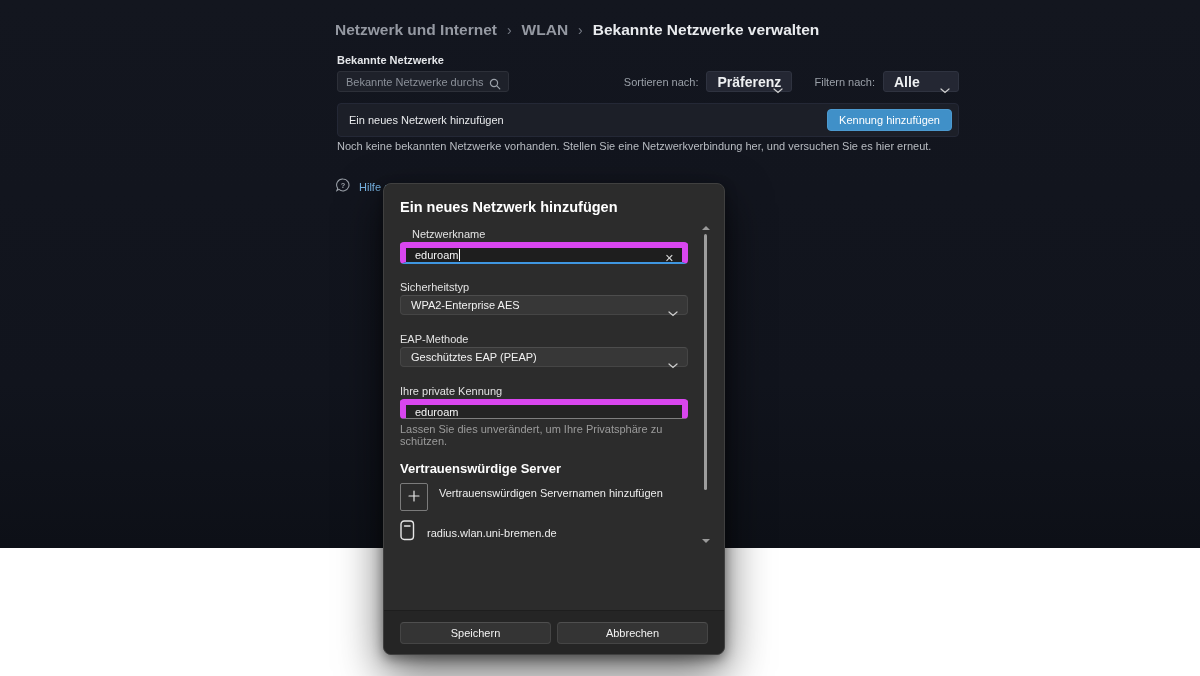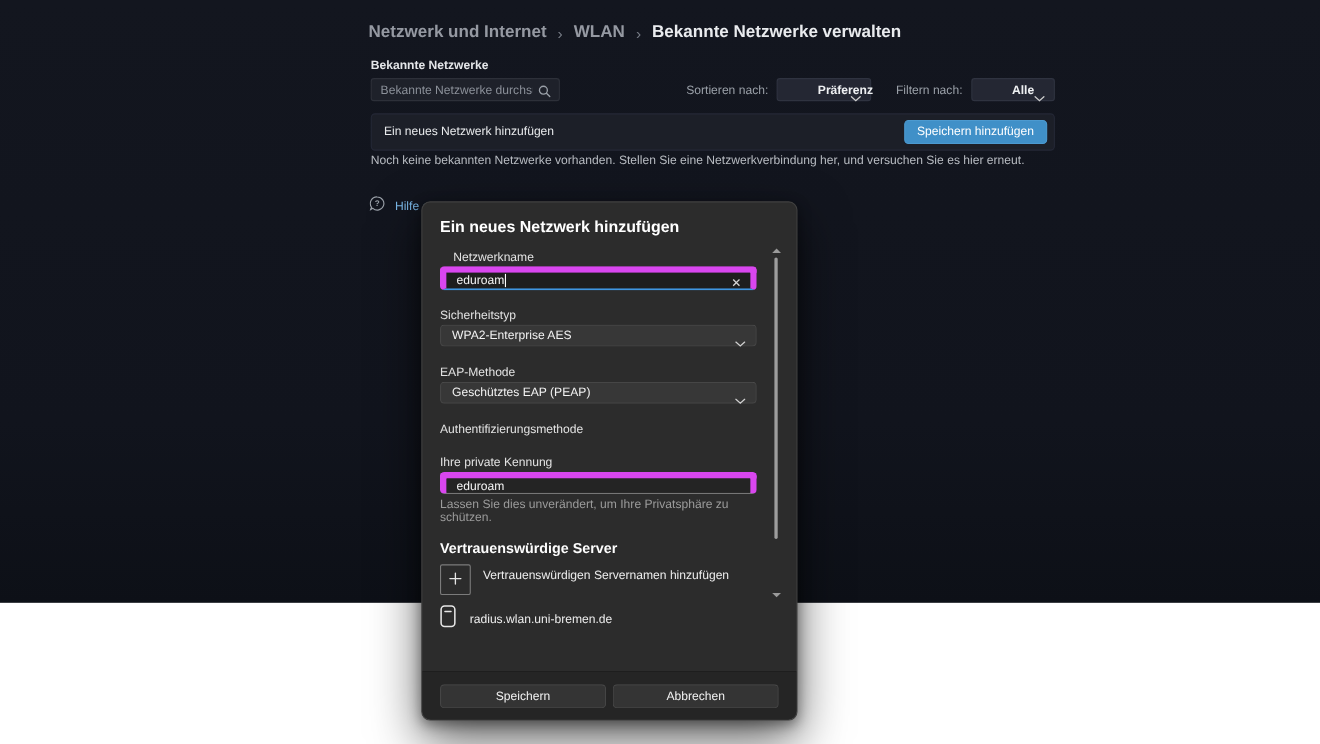--- a/index.html
+++ b/index.html
@@ -20,21 +20,21 @@
   .toolbar-row { position:absolute; left:337px; top:71px; right:241px; display:flex;
                  justify-content:space-between; align-items:center; }
   .search-box { position:relative; width:172px; height:21px; background:#1e212a; border:1px solid #2d playful3038;
                 border:1px solid #2d3039; border-radius:3px; display:flex; align-items:center; padding:0 24px 0 8px; }
   .search-placeholder { font-size:11px; color:#8b9099; white-space:nowrap; overflow:hidden; }
   .search-icon { position:absolute; right:7px; top:4px; }
   .sort-filter { display:flex; align-items:center; gap:8px; }
   .sf-label { font-size:11px; color:#9aa0a8; }
   .mini-select { position:relative; height:21px; background:#242733; border:1px solid #2f3340; border-radius:3px;
                  display:flex; align-items:center; padding:0 22px 0 10px; cursor:pointer; }
-  .mini-select .val { font-size:11px; font-weight:700; color:#eef0f2;margin-left:26px; }
+  .mini-select .val { font-size:14px; font-weight:700; color:#eef0f2; }
   .mini-select .chev { position:absolute; right:8px; top:8px; }
   .sel-sort { width:86px; margin-right:14px; }
   .sel-filter { width:76px; }
 
   
   .add-card { position:absolute; left:337px; top:103px; width:622px; height:34px; background:#1c1f28;
               border:1px solid #242836; border-radius:4px; display:flex; align-items:center;
               justify-content:space-between; padding:0 6px 0 11px; }
   .add-card-text { font-size:11px; color:#e8eaec; }
   .accent-btn { height:22px; padding:0 11px; background:#4090c8; border:1px solid #4c9ad0; border-radius:4px;
@@ -132,21 +132,21 @@
           <svg width="10" height="6" viewBox="0 0 10 6">
               <path d="M1 1l4 3.5L9 1" fill="none" stroke="#cfcfcf" stroke-width="1.2" stroke-linecap="round"></path>
             </svg>
         </span>
       </div>
     </div>
   </div>
 
   <div class="add-card">
     <span class="add-card-text">Ein neues Netzwerk hinzufügen</span>
-    <button class="accent-btn">Speichern hinzufügen</button>
+    <button class="accent-btn">Kennung hinzufügen</button>
   </div>
 
   <div class="empty-msg">Noch keine bekannten Netzwerke vorhanden. Stellen Sie eine Netzwerkverbindung her, und versuchen Sie es hier erneut.</div>
 
   <div class="help-row">
     <span>
       <svg width="14" height="14" viewBox="0 0 16 16">
           <path d="M8 1.2a6.8 6.8 0 1 1-4.6 11.8L1 14.4l1-2.5A6.8 6.8 0 0 1 8 1.2z" fill="none" stroke="#9aa0a8" stroke-width="1.2"></path>
           <text x="8" y="11" font-size="8.5" fill="#9aa0a8" text-anchor="middle" font-weight="700" font-family="Liberation Sans, sans-serif">?</text>
         </svg>
@@ -179,21 +179,20 @@
       <div class="lbl mt18">EAP-Methode</div>
       <div class="dd-select">
         <span class="val">Geschütztes EAP (PEAP)</span>
         <span class="chev">
           <svg width="10" height="6" viewBox="0 0 10 6">
               <path d="M1 1l4 3.5L9 1" fill="none" stroke="#cfcfcf" stroke-width="1.2" stroke-linecap="round"></path>
             </svg>
         </span>
       </div>
 
-      <div class="lbl mt18">Authentifizierungsmethode</div>
 
       <div class="lbl mt18">Ihre private Kennung</div>
       <div class="text-input plain">
         <span class="val">eduroam</span>
       </div>
       <div class="hint">Lassen Sie dies unverändert, um Ihre Privatsphäre zu schützen.</div>
 
       <div class="ts-heading">Vertrauenswürdige Server</div>
 
       <div class="add-row">

